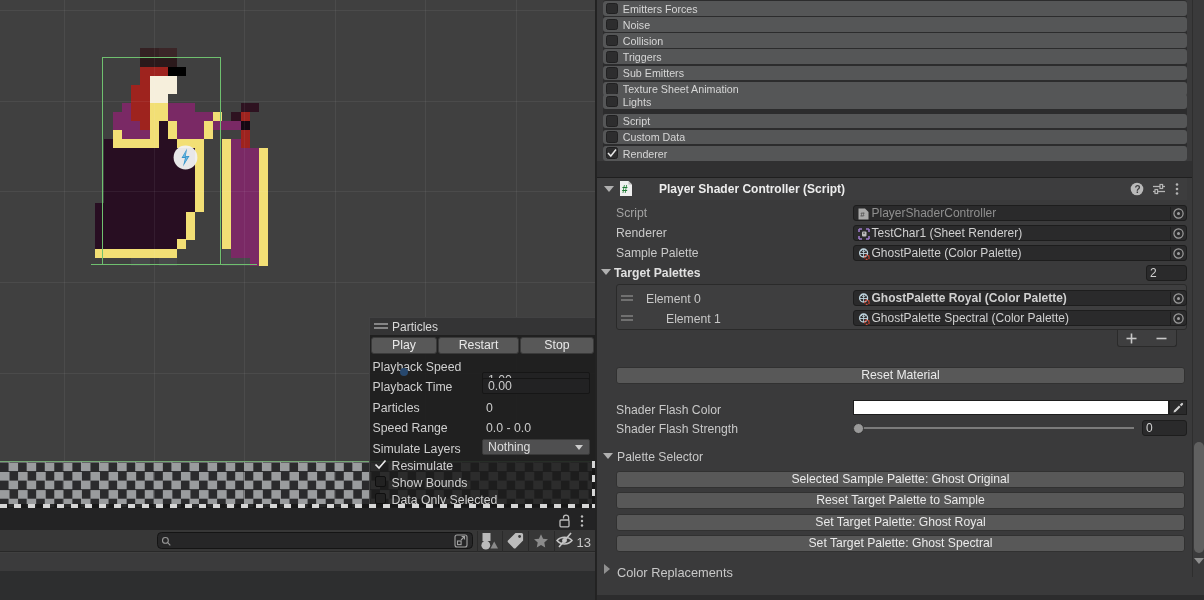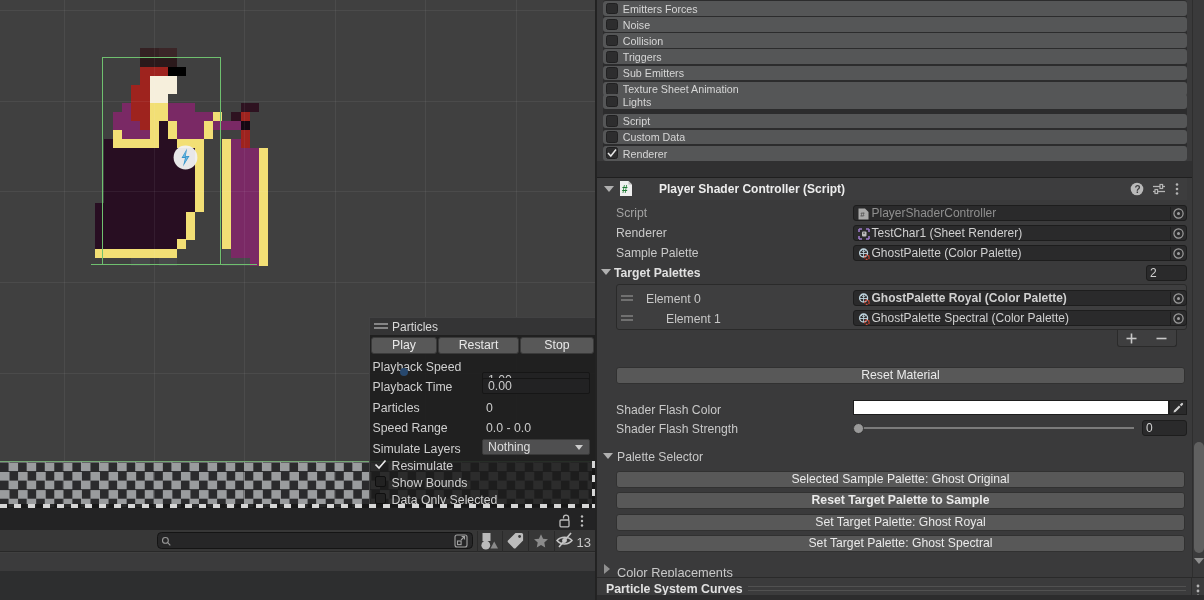--- a/index.html
+++ b/index.html
@@ -648,37 +648,26 @@
         </div>
         <div class="ilabel" style="top:422px;">Shader Flash Strength</div>
         <div class="abs" style="left:256px;top:427px;width:281px;height:1.6px;background:#7b7b7b;"></div>
         <div class="abs" style="left:256px;top:422.5px;width:11px;height:11px;border-radius:50%;background:#999;border:1px solid #333;"></div>
         <div class="ifield" style="left:545px;top:419.5px;width:45px;">
           <span style="position:absolute;left:3px;top:0px;">0</span>
         </div>
         <div class="foldout" style="left:6px;top:453px;border-top:6px solid #b0b0b0;"></div>
         <div class="ilabel" style="left:20px;top:450px;">Palette Selector</div>
         <div class="ibtn" style="top:471px;">Selected Sample Palette: Ghost Original</div>
-        <div class="ibtn" style="top:492.3px;font-weight:bold;">Reset Target Palette to Sample</div>
+        <div class="ibtn" style="top:492.3px;">Reset Target Palette to Sample</div>
         <div class="ibtn" style="top:513.5px;">Set Target Palette: Ghost Royal</div>
         <div class="ibtn" style="top:534.8px;">Set Target Palette: Ghost Spectral</div>
         <div class="foldout" style="left:7px;top:564px;border-top:5px solid transparent;border-bottom:5px solid transparent;border-left:6px solid #909090;border-right:none;"></div>
         <div class="ilabel" style="left:20px;top:564.5px;font-size:12.8px;">Color Replacements</div>
       </div>
 
-    <div class="abs" style="left:0;top:576.5px;width:608px;height:18.5px;background:#3b3b3c;border-top:1px solid #2a2a2a;">
-      <span style="position:absolute;left:9px;top:4.5px;font-weight:bold;font-size:12.3px;color:#e2e2e2;">Particle System Curves</span>
-      <div class="abs" style="left:151px;top:8px;width:438px;height:1.2px;background:#515151;"></div>
-      <div class="abs" style="left:151px;top:12.6px;width:438px;height:1.2px;background:#515151;"></div>
-      <div class="abs" style="left:593.5px;top:0px;width:1px;height:18.5px;background:#2c2c2c;"></div>
-      <svg class="abs" style="left:598px;top:6px" width="6" height="14" viewBox="0 0 6 14">
-        <circle cx="3" cy="2" r="1.4" fill="#b5b5b5"></circle>
-          <circle cx="3" cy="7" r="1.4" fill="#b5b5b5"></circle>
-          <circle cx="3" cy="12" r="1.4" fill="#b5b5b5"></circle>
-      </svg>
-    </div>
     <div class="abs" style="left:0;top:595px;width:608px;height:5px;background:#2c2c2d;"></div>
 
     <div class="abs" style="left:595px;top:0;width:13px;height:576.5px;background:#3a3a3b;border-left:1px solid #2e2e2e;"></div>
     <div class="abs" style="left:596.5px;top:442px;width:10.5px;height:111px;background:#606060;border-radius:5px;"></div>
     <div class="foldout" style="left:597px;top:558px;border-left:5px solid transparent;border-right:5px solid transparent;border-top:6px solid #8f8f8f;"></div>
   </div>
 </div>
 
 </body></html>

